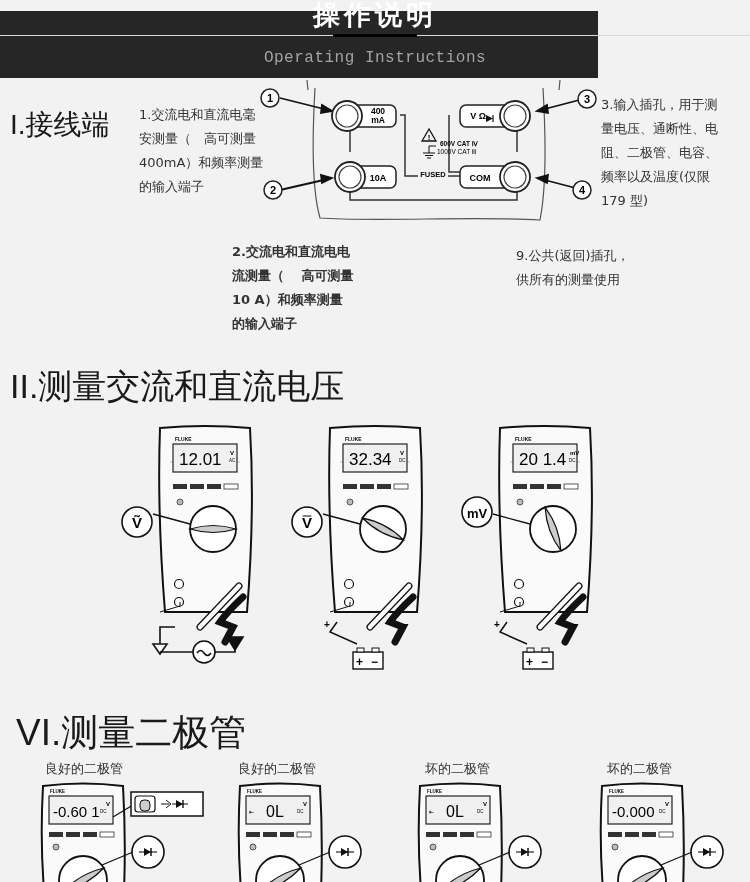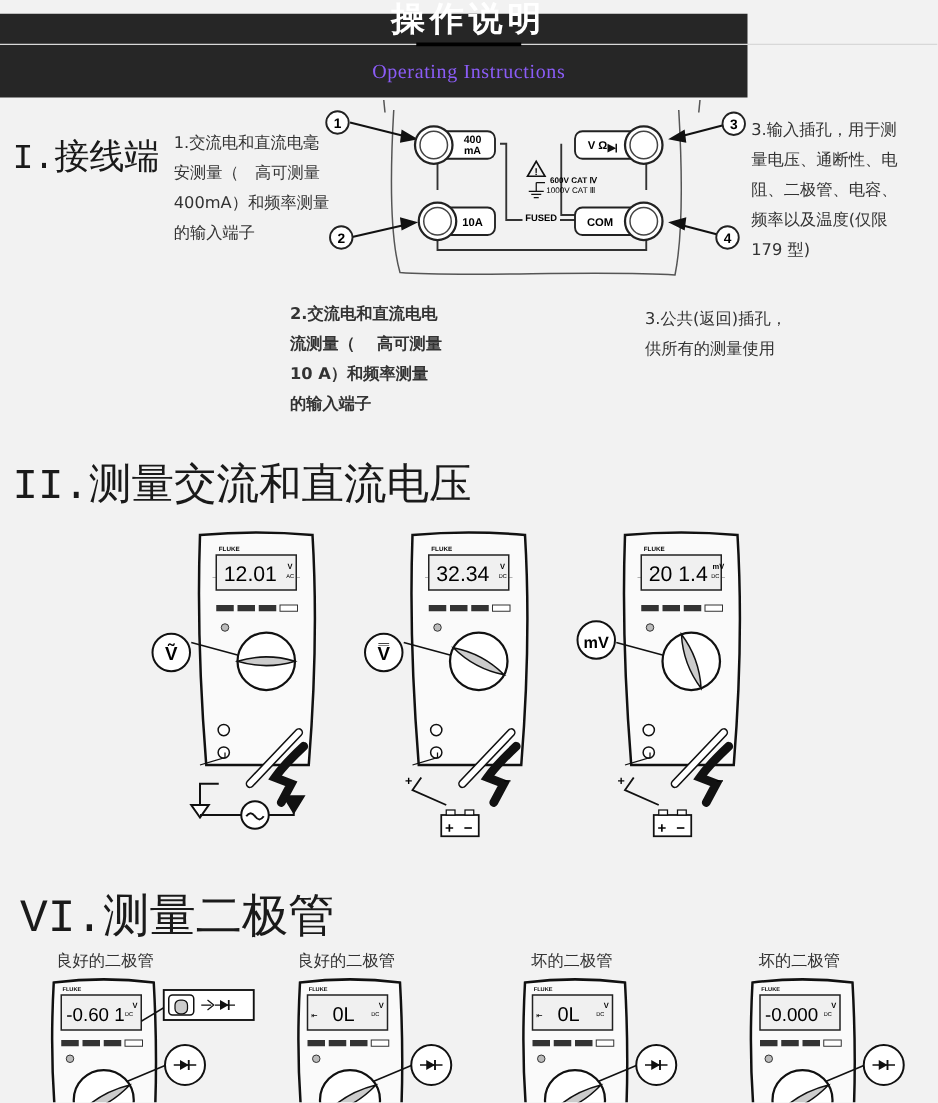--- a/index.html
+++ b/index.html
@@ -3,23 +3,23 @@
 <meta charset="utf-8">
 <style>
   * { box-sizing: border-box; margin: 0; padding: 0; }
   html, body { width: 750px; height: 882px; overflow: hidden; background: #f2f2f2; }
   body { position: relative; font-family: "DejaVu Sans", sans-serif; color: #222; }
 
   .header { position: absolute; left: 0; top: 11px; width: 598px; height: 67px; background: #262626; }
   .header .cn-title { position: absolute; left: 0; width: 750px; top: -14px; text-align: center; color: #fff; font-size: 27px; letter-spacing: 4px; font-weight: bold; }
   .header .rule { position: absolute; left: 0; top: 24px; width: 750px; height: 1px; background: #d8d8d8; }
   .header .rule-accent { position: absolute; left: 333px; top: 23px; width: 84px; height: 3px; background: #000; }
-  .header .en-title { position: absolute; left: 0; width: 750px; top: 38px; text-align: center; color: #8b5cf6; font-family: Liberation Serif, serif; font-size: 16px; letter-spacing: 0.5px; }
-
-  .section-title { position: absolute; font-family: Liberation Mono, monospace; color: #1a1a1a; }
+  .header .en-title { position: absolute; left: 0; width: 750px; top: 38px; text-align: center; color: #a3a3a3; font-family: Liberation Mono, monospace; font-size: 16px; letter-spacing: 0.5px; }
+
+  .section-title { position: absolute; font-family: Liberation Sans, sans-serif; color: #1a1a1a; }
   .sec1 { left: 10px; top: 106px; font-size: 28px; }
   .sec2 { left: 10px; top: 364px; font-size: 34px; }
   .sec3 { left: 16px; top: 708px; font-size: 37px; }
 
   .desc { position: absolute; font-size: 13px; line-height: 24px; color: #333; }
   .desc p { white-space: nowrap; }
   .d1 { left: 139px; top: 103px; }
   .d2 { left: 232px; top: 240px; font-weight: bold; }
   .d3 { left: 601px; top: 93px; }
   .d4 { left: 516px; top: 244px; }
@@ -54,21 +54,21 @@
   <p>的输入端子</p>
 </div>
 <div class="desc d3">
   <p>3.输入插孔，用于测</p>
   <p>量电压、通断性、电</p>
   <p>阻、二极管、电容、</p>
   <p>频率以及温度(仅限</p>
   <p>179 型)</p>
 </div>
 <div class="desc d4">
-  <p>3.公共(返回)插孔，</p>
+  <p>9.公共(返回)插孔，</p>
   <p>供所有的测量使用</p>
 </div>
 
 <svg class="diag" width="350" height="150" viewBox="0 0 350 150">
   <g fill="none" stroke="#555" stroke-width="1.2">
     <path d="M57 0 L58 10"></path>
     <path d="M310 0 L309 10"></path>
     <path d="M65 8 C62 60 62 110 70 138 C120 142 230 136 290 140 C296 110 296 60 293 8"></path>
   </g>
 

